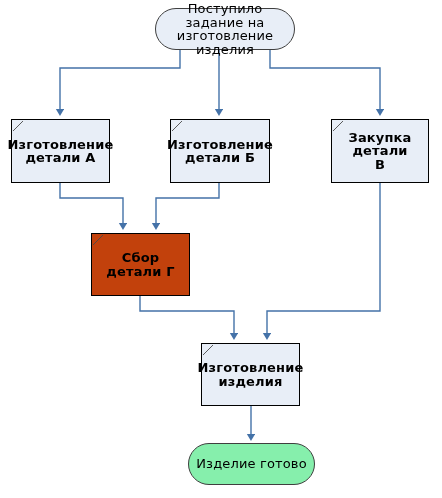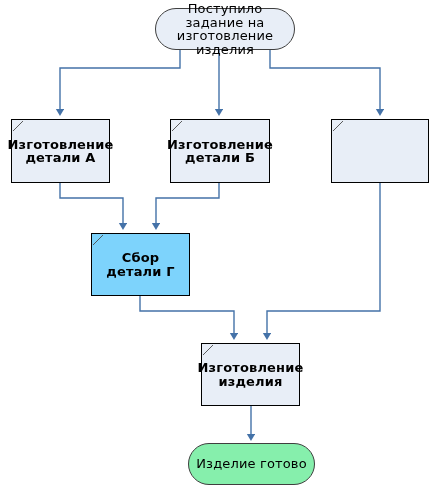--- a/index.html
+++ b/index.html
@@ -103,22 +103,24 @@
         <svg class="dogear" viewBox="0 0 14 14">
           <line x1="0" y1="10" x2="10" y2="0" stroke="#4a4a4a" stroke-width="0.9"></line>
         </svg>
         <span class="label">Изготовление
 детали Б</span>
       </div>
       <div class="node process" style="left: 331px; top: 119px; width: 98px; height: 64px; background: rgb(232, 238, 247); border-color: rgb(0, 0, 0);">
         <svg class="dogear" viewBox="0 0 14 14">
           <line x1="0" y1="10" x2="10" y2="0" stroke="#4a4a4a" stroke-width="0.9"></line>
         </svg>
+        <span class="label">Закупка детали
+В</span>
       </div>
-      <div class="node process" style="left: 91px; top: 233px; width: 99px; height: 63px; background: #7dd3fc; border-color: rgb(0, 0, 0);">
+      <div class="node process" style="left: 91px; top: 233px; width: 99px; height: 63px; background: #c2410c; border-color: rgb(0, 0, 0);">
         <svg class="dogear" viewBox="0 0 14 14">
           <line x1="0" y1="10" x2="10" y2="0" stroke="#4a4a4a" stroke-width="0.9"></line>
         </svg>
         <span class="label">Сбор детали Г</span>
       </div>
       <div class="node process" style="left: 201px; top: 343px; width: 99px; height: 63px; background: rgb(232, 238, 247); border-color: rgb(0, 0, 0);">
         <svg class="dogear" viewBox="0 0 14 14">
           <line x1="0" y1="10" x2="10" y2="0" stroke="#4a4a4a" stroke-width="0.9"></line>
         </svg>
         <span class="label">Изготовление

